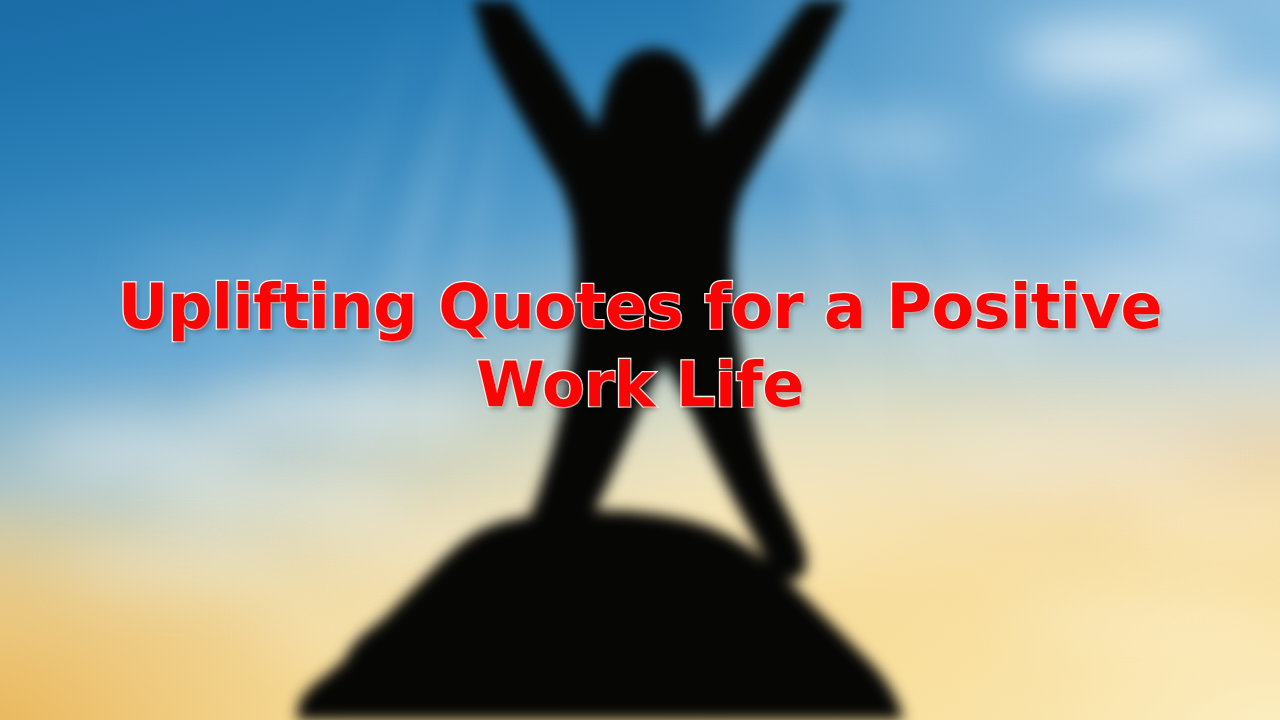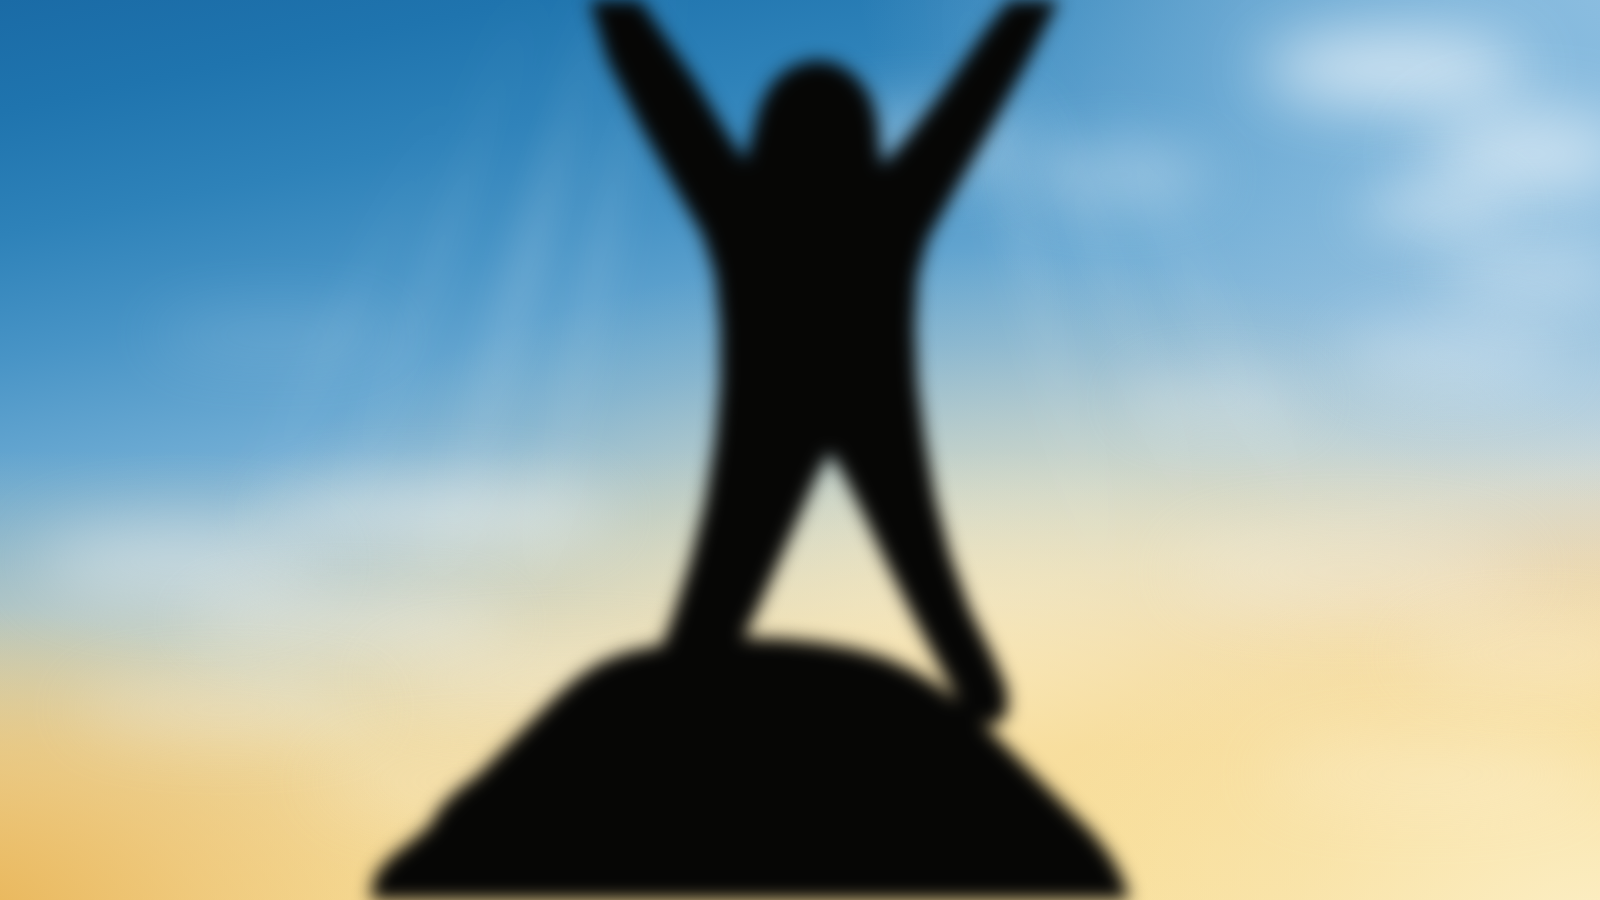--- a/index.html
+++ b/index.html
@@ -222,14 +222,18 @@
           L 710 452 L 692 414 L 676 382 L 664 362
           L 652 384 L 638 416 L 622 452 L 604 492 L 586 528
           L 568 558 L 552 576 L 536 582 L 522 576 L 518 558
           L 524 530 L 538 494 L 552 450 L 564 402 L 572 352
           L 576 306 L 576 262 L 572 220 L 562 188 L 540 150
           L 512 100 L 486 48 Z"></path>
       </g>
     </svg>
   </div>
 
+  <div class="headline">
+    <span class="ln l1" style="color: rgb(250, 5, 5); -webkit-text-stroke: 2.6px rgb(253, 246, 240);">Uplifting Quotes for a Positive</span>
+    <span class="ln l2" style="color: rgb(250, 5, 5); -webkit-text-stroke: 2.6px rgb(253, 246, 240);">Work Life</span>
+  </div>
 
 </div>
 
 </body></html>

